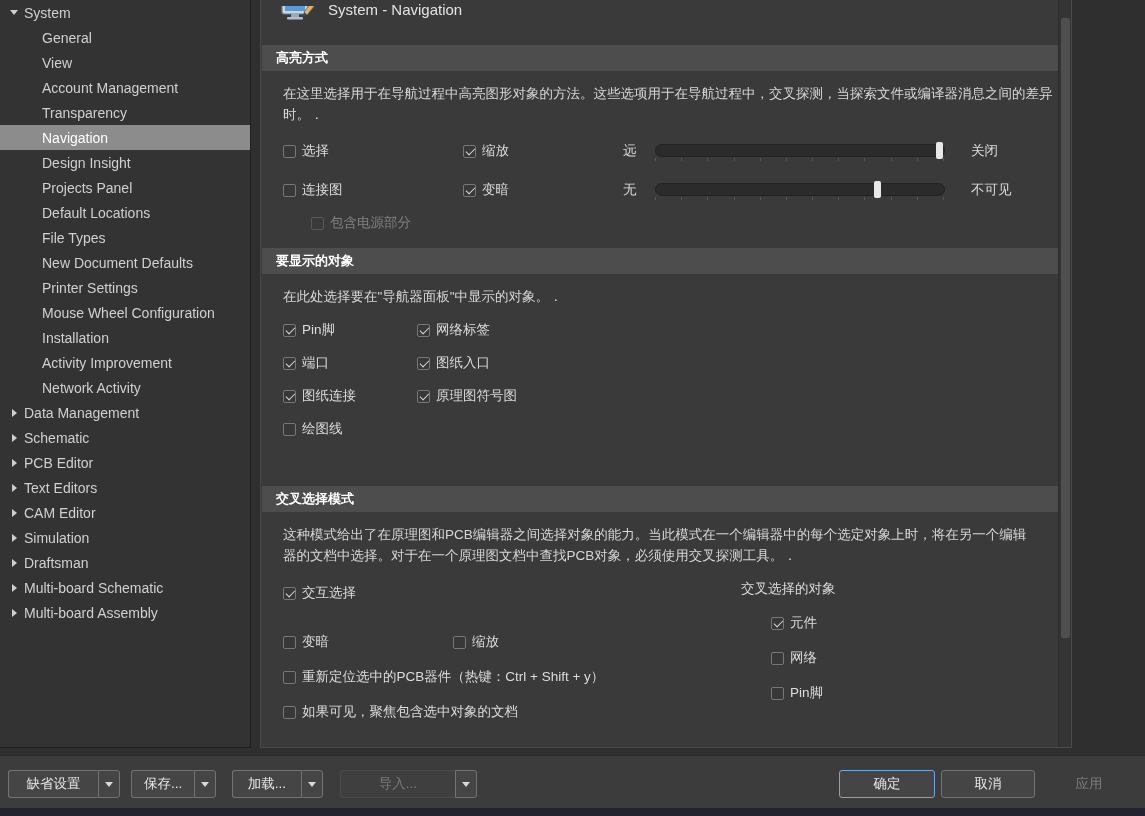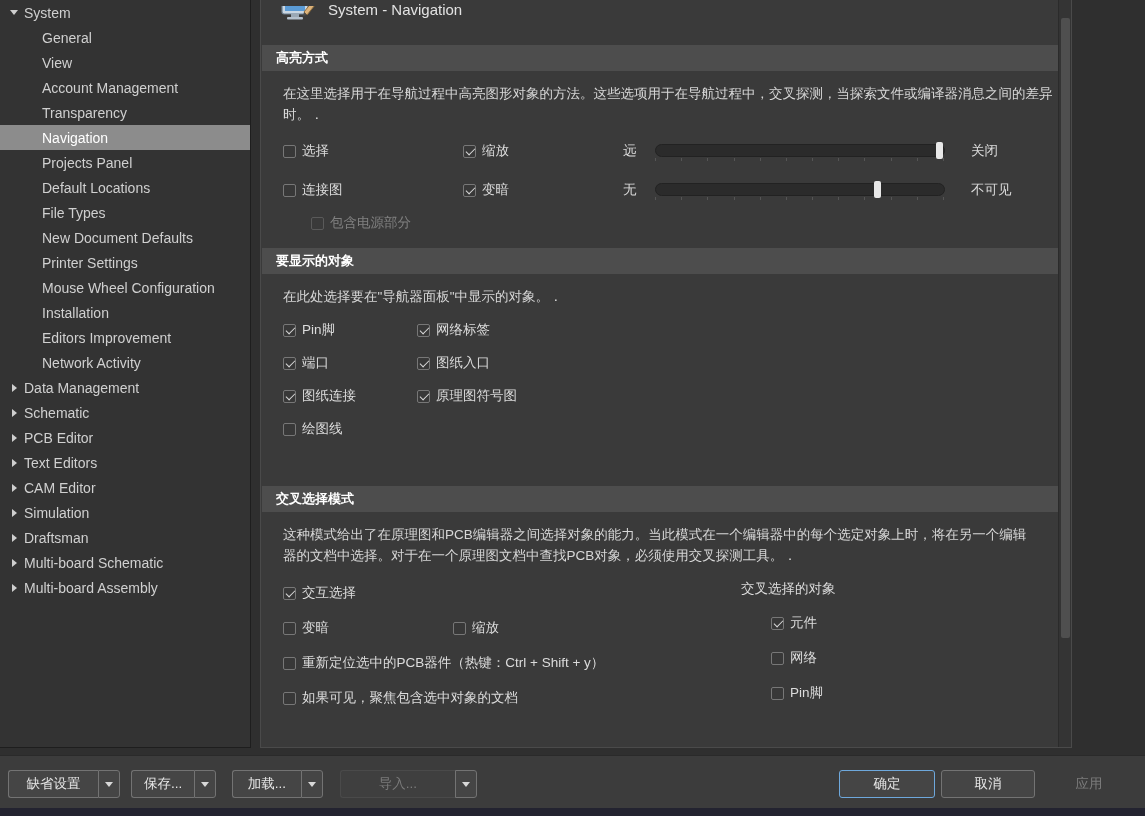--- a/index.html
+++ b/index.html
@@ -178,20 +178,23 @@
         <div class="tnode child">
           <span class="tlabel">Account Management</span>
         </div>
         <div class="tnode child">
           <span class="tlabel">Transparency</span>
         </div>
         <div class="tnode child selected">
           <span class="tlabel">Navigation</span>
         </div>
         <div class="tnode child">
+          <span class="tlabel">Design Insight</span>
+        </div>
+        <div class="tnode child">
           <span class="tlabel">Projects Panel</span>
         </div>
         <div class="tnode child">
           <span class="tlabel">Default Locations</span>
         </div>
         <div class="tnode child">
           <span class="tlabel">File Types</span>
         </div>
         <div class="tnode child">
           <span class="tlabel">New Document Defaults</span>
@@ -199,21 +202,21 @@
         <div class="tnode child">
           <span class="tlabel">Printer Settings</span>
         </div>
         <div class="tnode child">
           <span class="tlabel">Mouse Wheel Configuration</span>
         </div>
         <div class="tnode child">
           <span class="tlabel">Installation</span>
         </div>
         <div class="tnode child">
-          <span class="tlabel">Editors Improvement</span>
+          <span class="tlabel">Activity Improvement</span>
         </div>
         <div class="tnode child">
           <span class="tlabel">Network Activity</span>
         </div>
         <div class="tnode group">
           <span class="arrow collapsed"></span>
           <span class="tlabel">Data Management</span>
         </div>
         <div class="tnode group">
           <span class="arrow collapsed"></span>
@@ -367,21 +370,21 @@
     </div>
 
     <div class="section-bar" style="margin-top:33px;">
       <span>交叉选择模式</span>
     </div>
     <div class="section-desc" style="width:800px;">这种模式给出了在原理图和PCB编辑器之间选择对象的能力。当此模式在一个编辑器中的每个选定对象上时，将在另一个编辑器的文档中选择。对于在一个原理图文档中查找PCB对象，必须使用交叉探测工具。．</div>
 
     <div style="position:relative; margin-top:18px;">
 
       <div style="padding-left:22px;">
-        <div class="cbrow" style="margin-bottom:17px;align-items:center;">
+        <div class="cbrow" style="margin-bottom:31px;align-items:center;">
           <span class="cb checked"></span>
           <span>交互选择</span>
         </div>
         <div class="row" style="margin-bottom:17px;">
           <div class="cbrow" style="width:170px;">
             <span class="cb"></span>
             <span>变暗</span>
           </div>
           <div class="cbrow">
             <span class="cb"></span>

